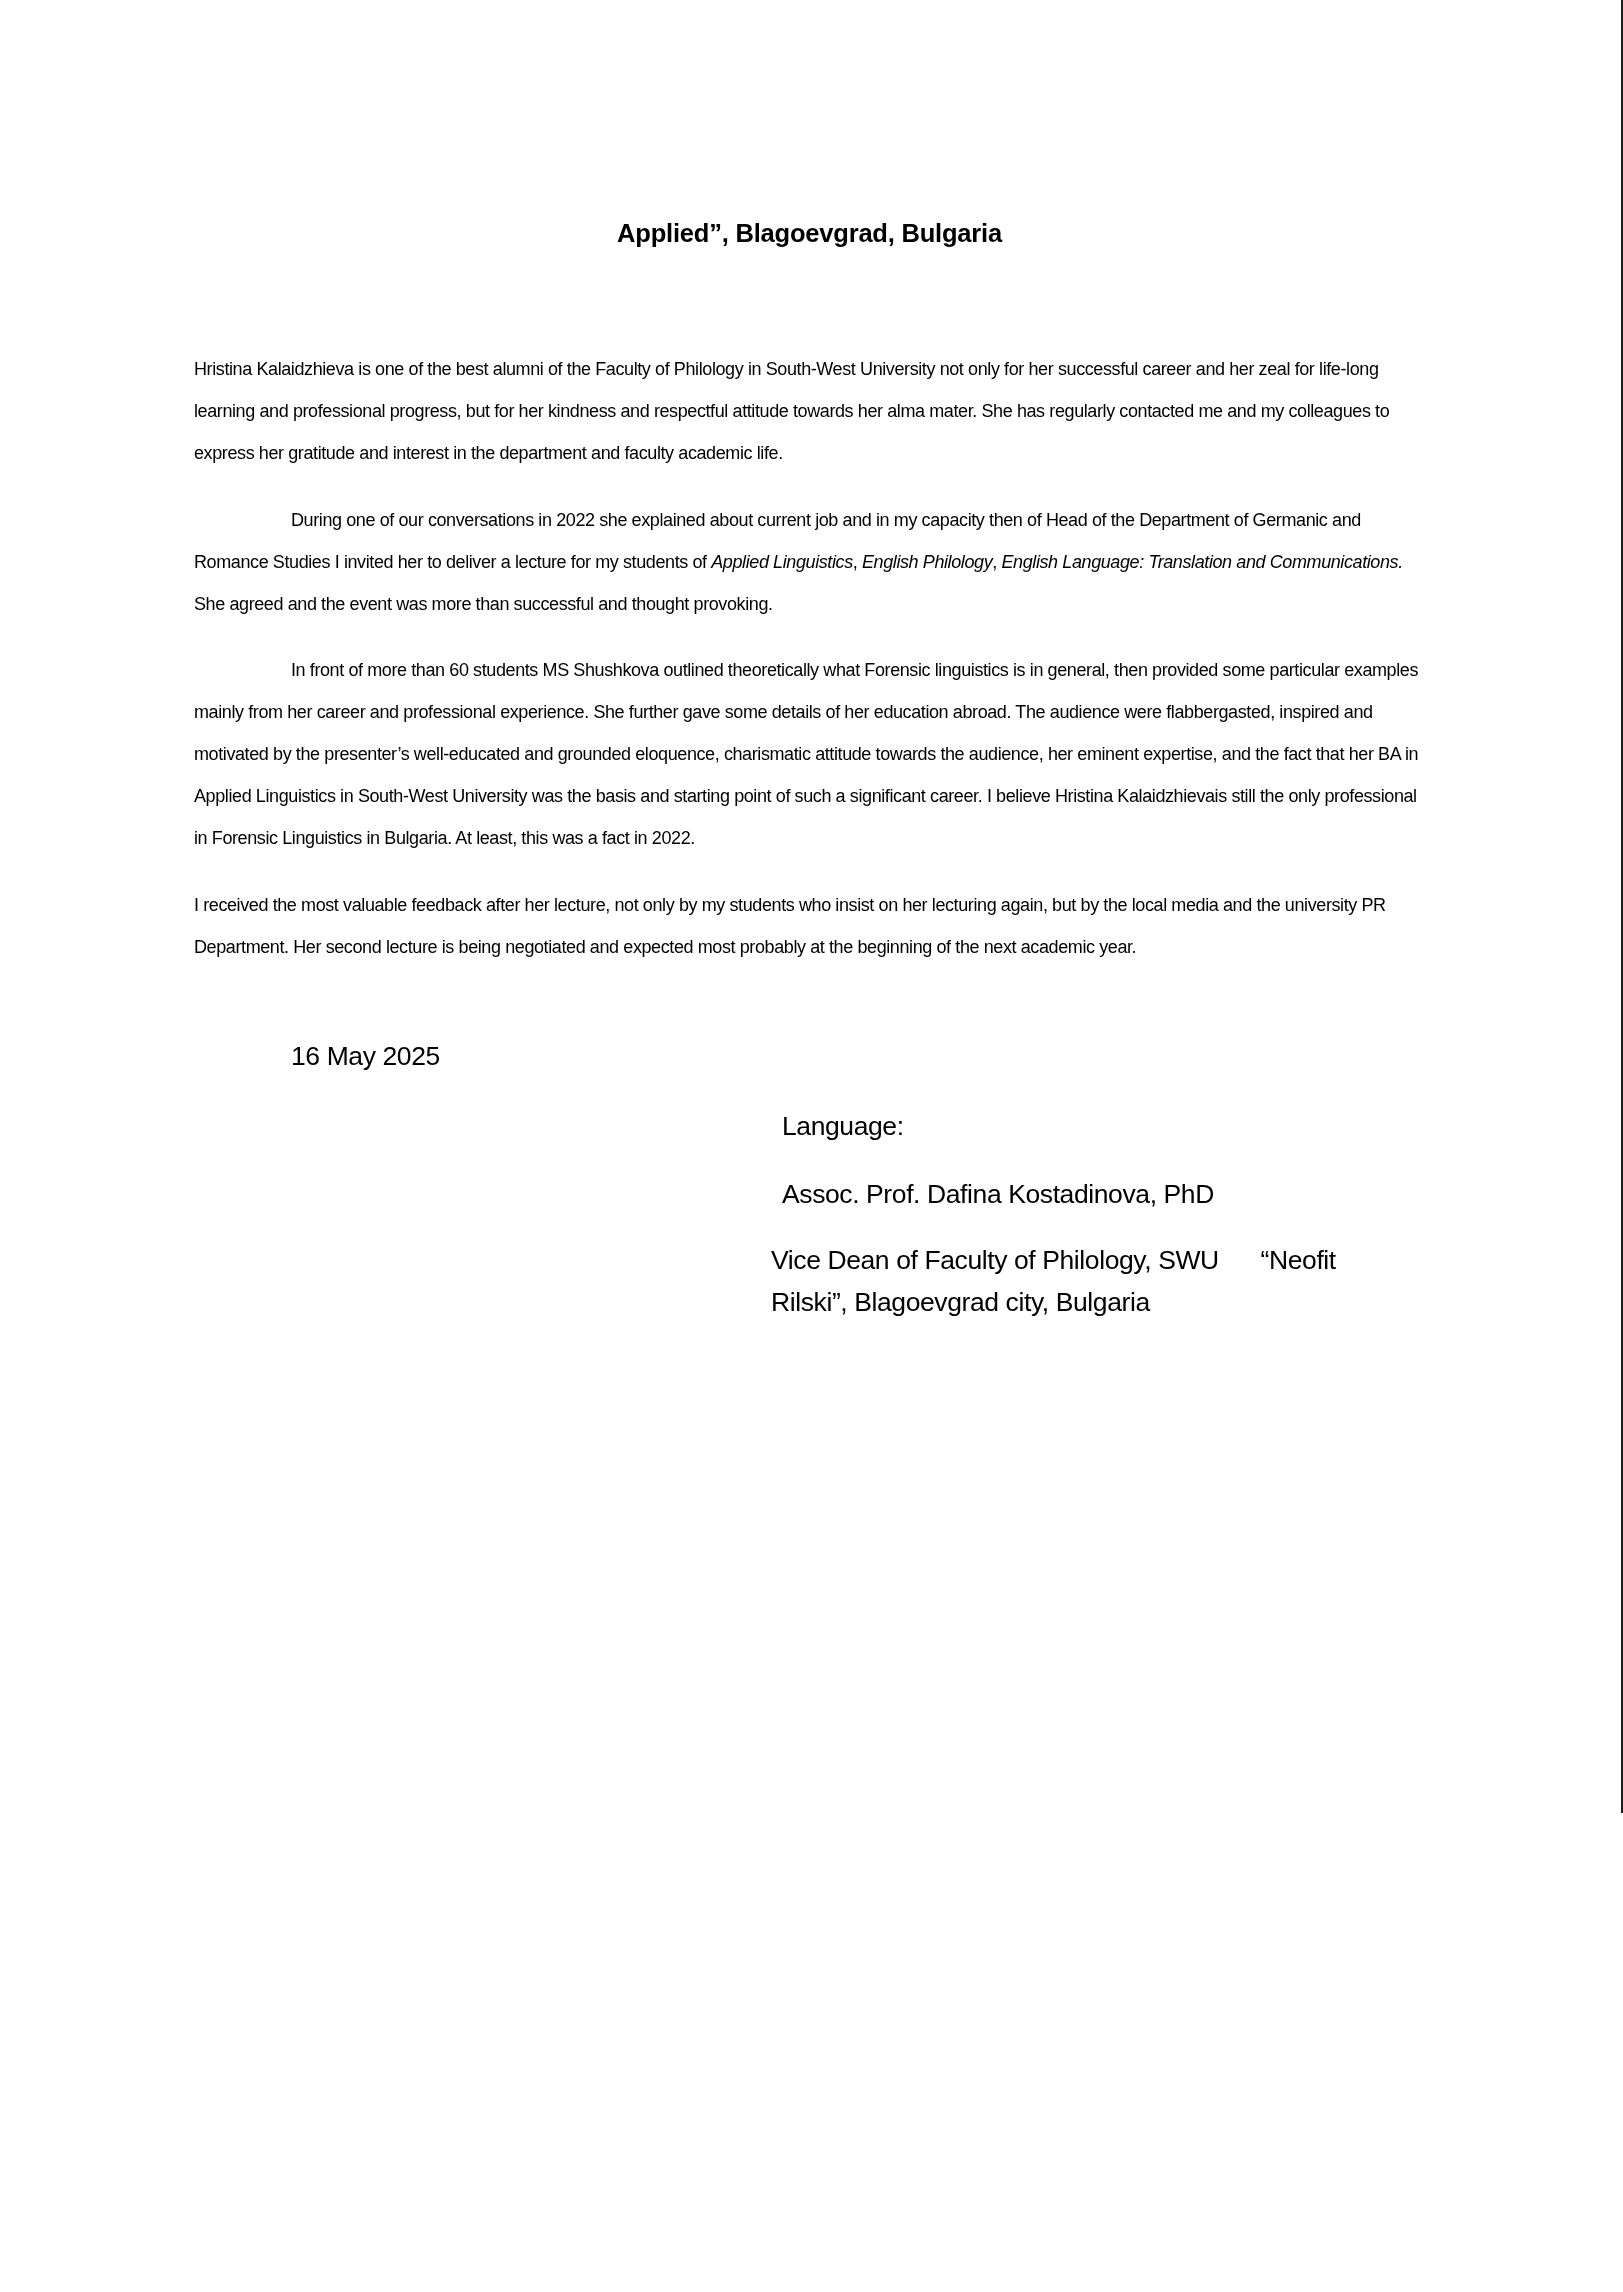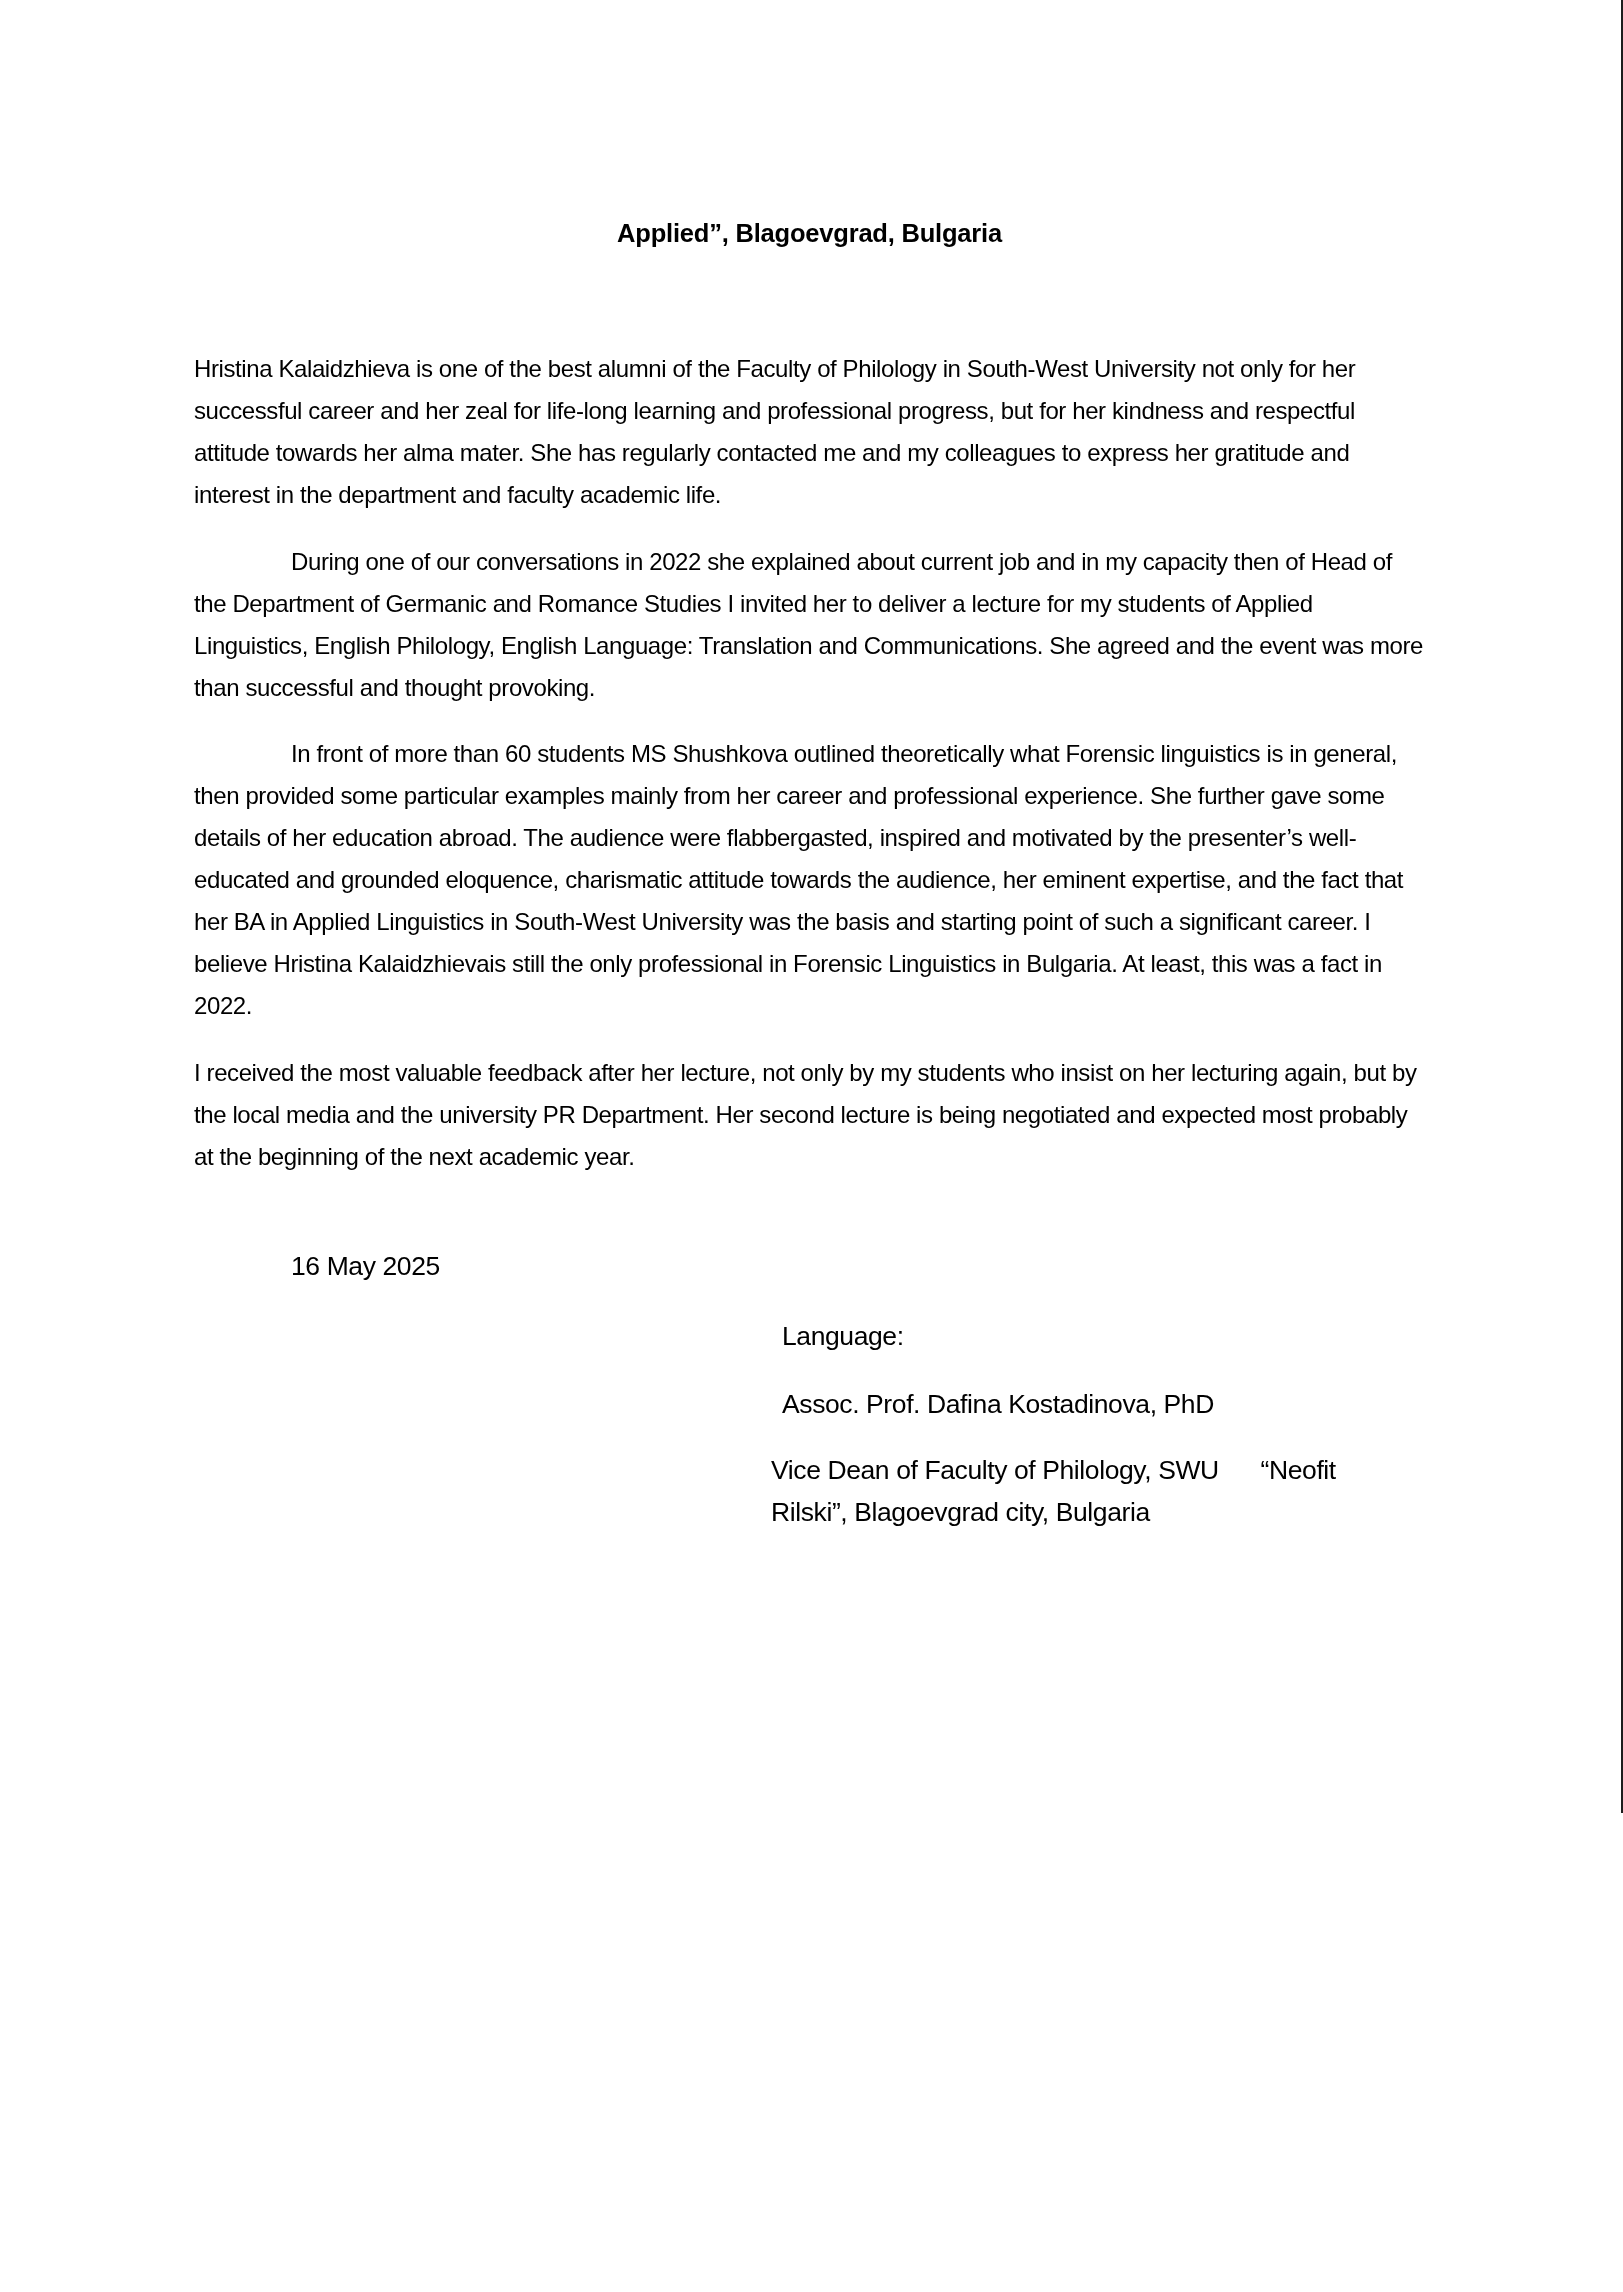--- a/index.html
+++ b/index.html
@@ -35,33 +35,34 @@
     text-align: center;
     font-weight: bold;
     font-size: 25.5px;
     line-height: 44px;
     letter-spacing: -0.2px;
   }
   .doc-title .t-line {
     white-space: nowrap;
   }
   .para {
-    font-size: 24px;
+    font-size: 18px;
     line-height: 42px;
     letter-spacing: -0.4px;
     text-align: left;
     margin: 0 0 24.5px 0;
   }
   .para.indent {
     text-indent: 97px;
   }
   .first-para {
     margin-top: 93px;
   }
   .italic {
+    font-style: italic;
   }
   .closing-date {
     margin-top: 67px;
     padding-left: 97px;
     font-size: 26.5px;
     line-height: 42px;
     letter-spacing: -0.4px;
   }
   .closing-city {
     margin-top: 29px;

